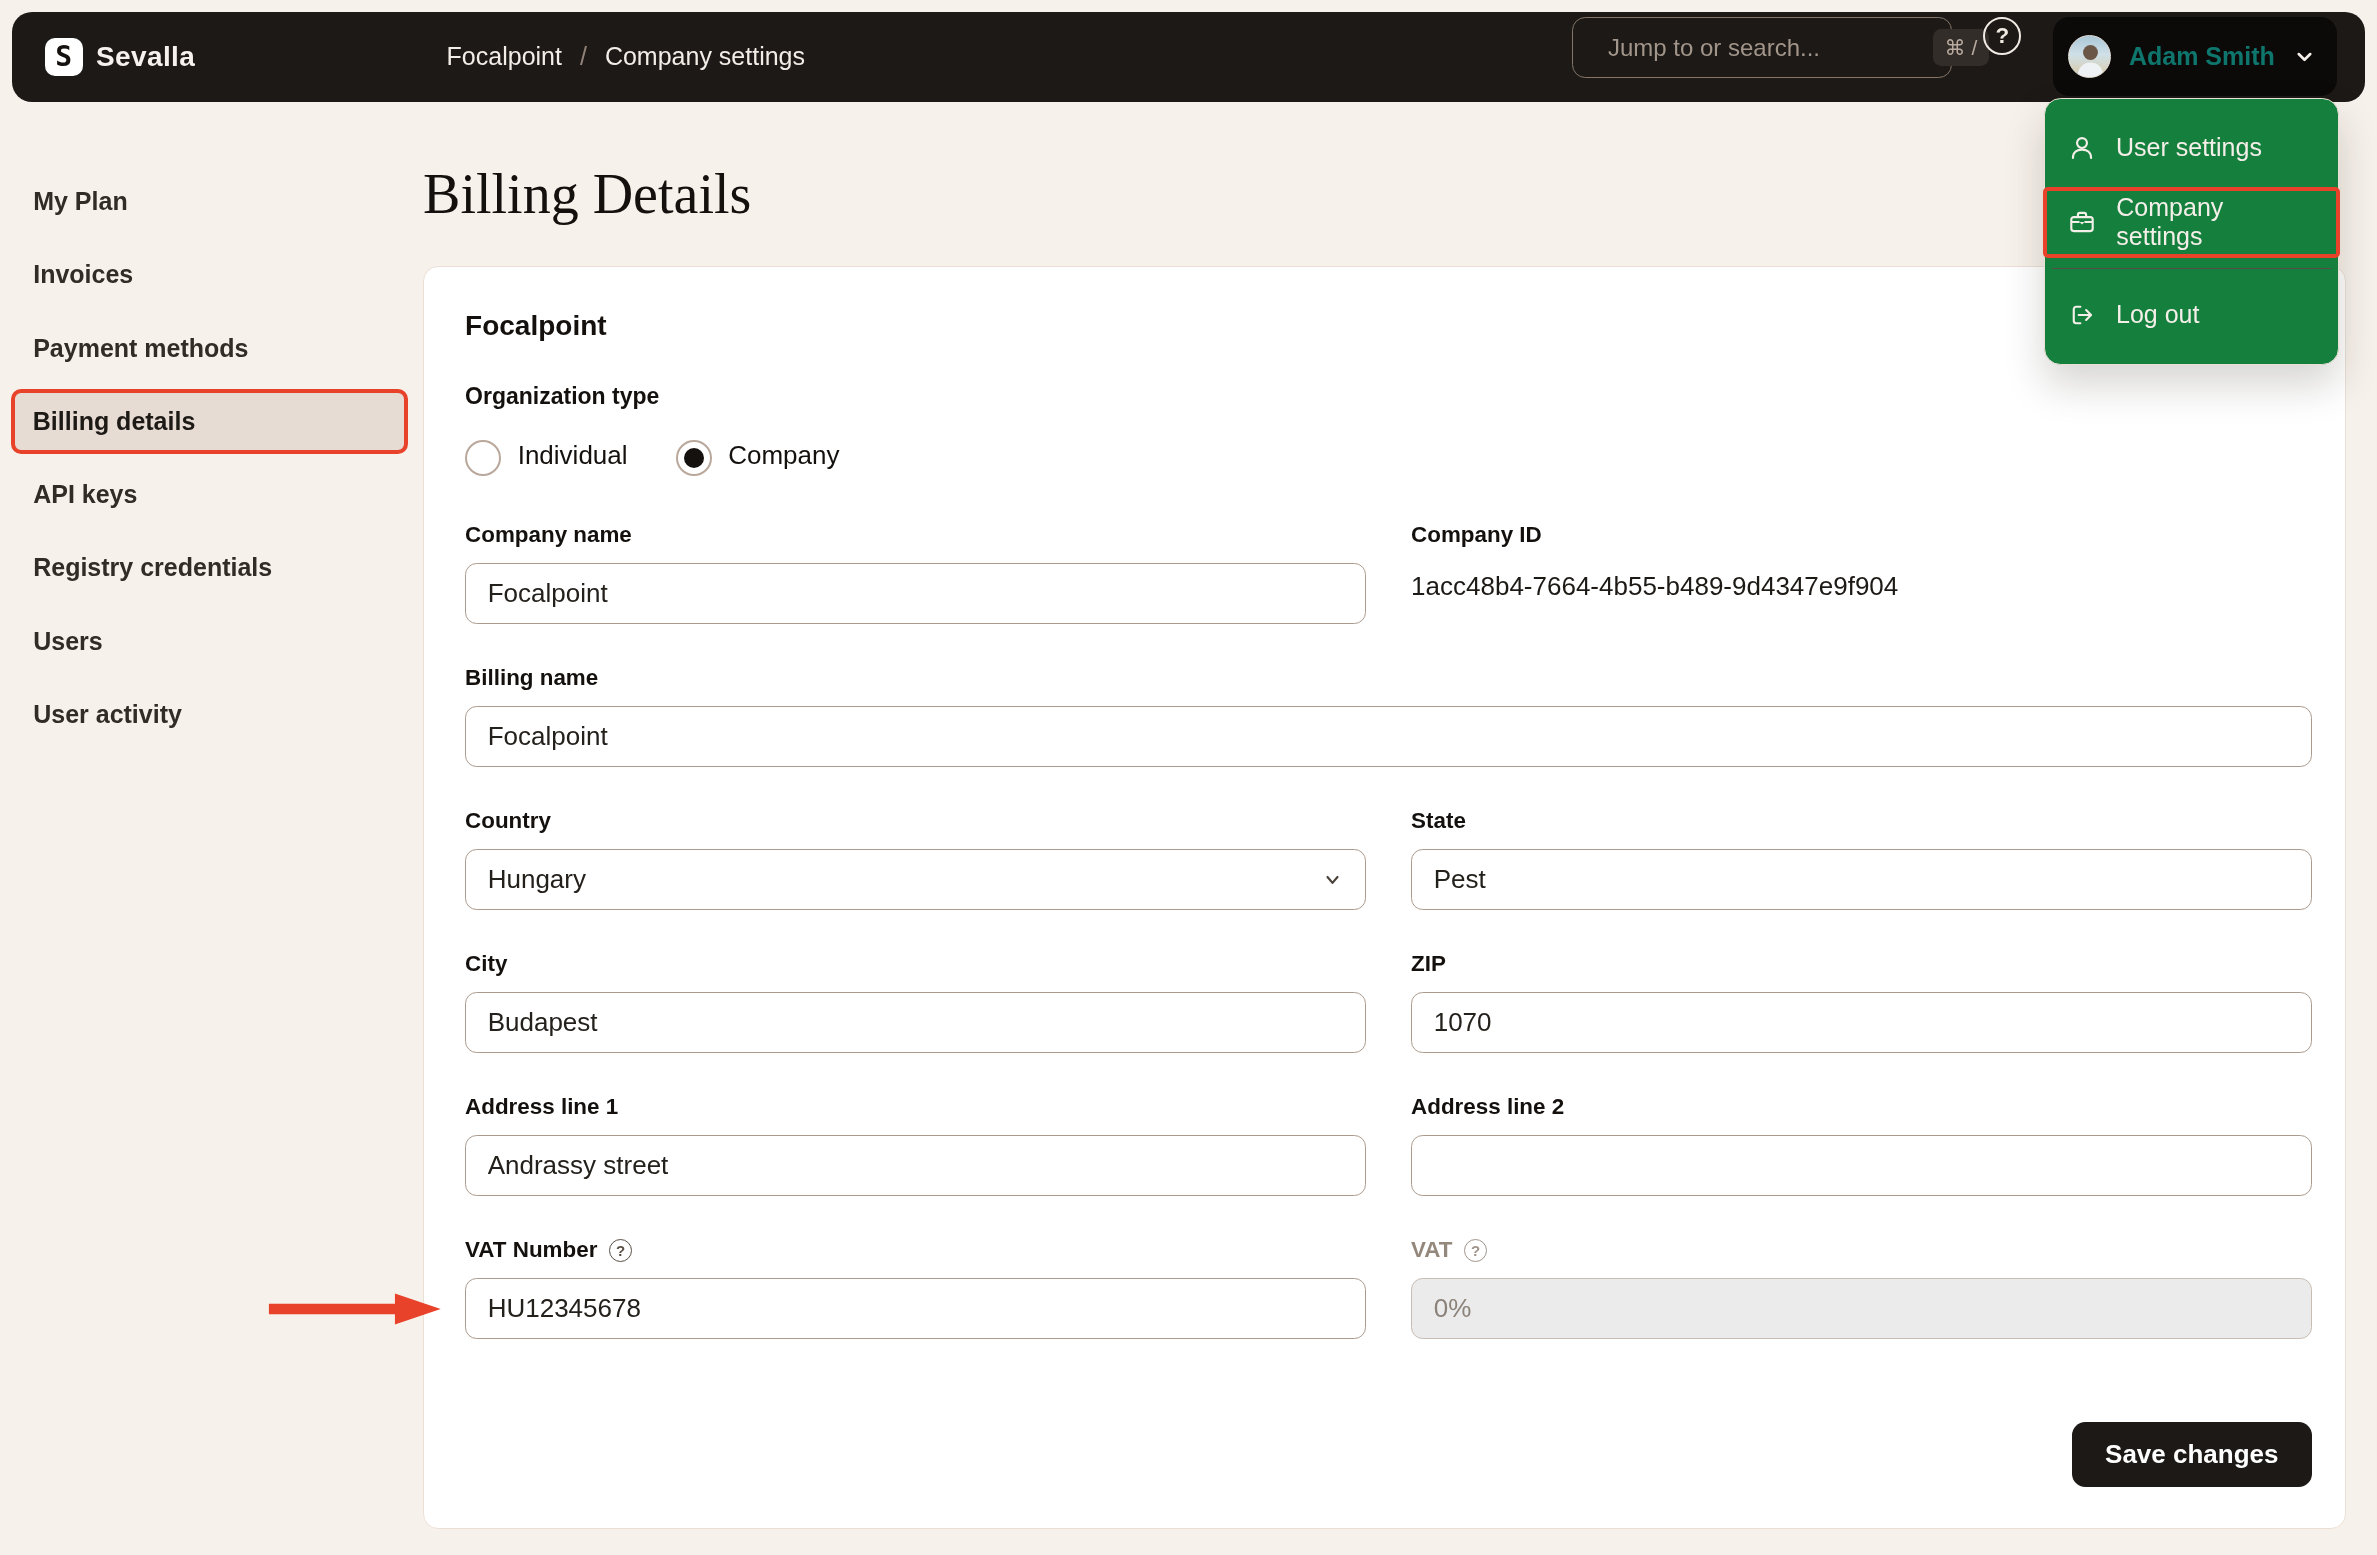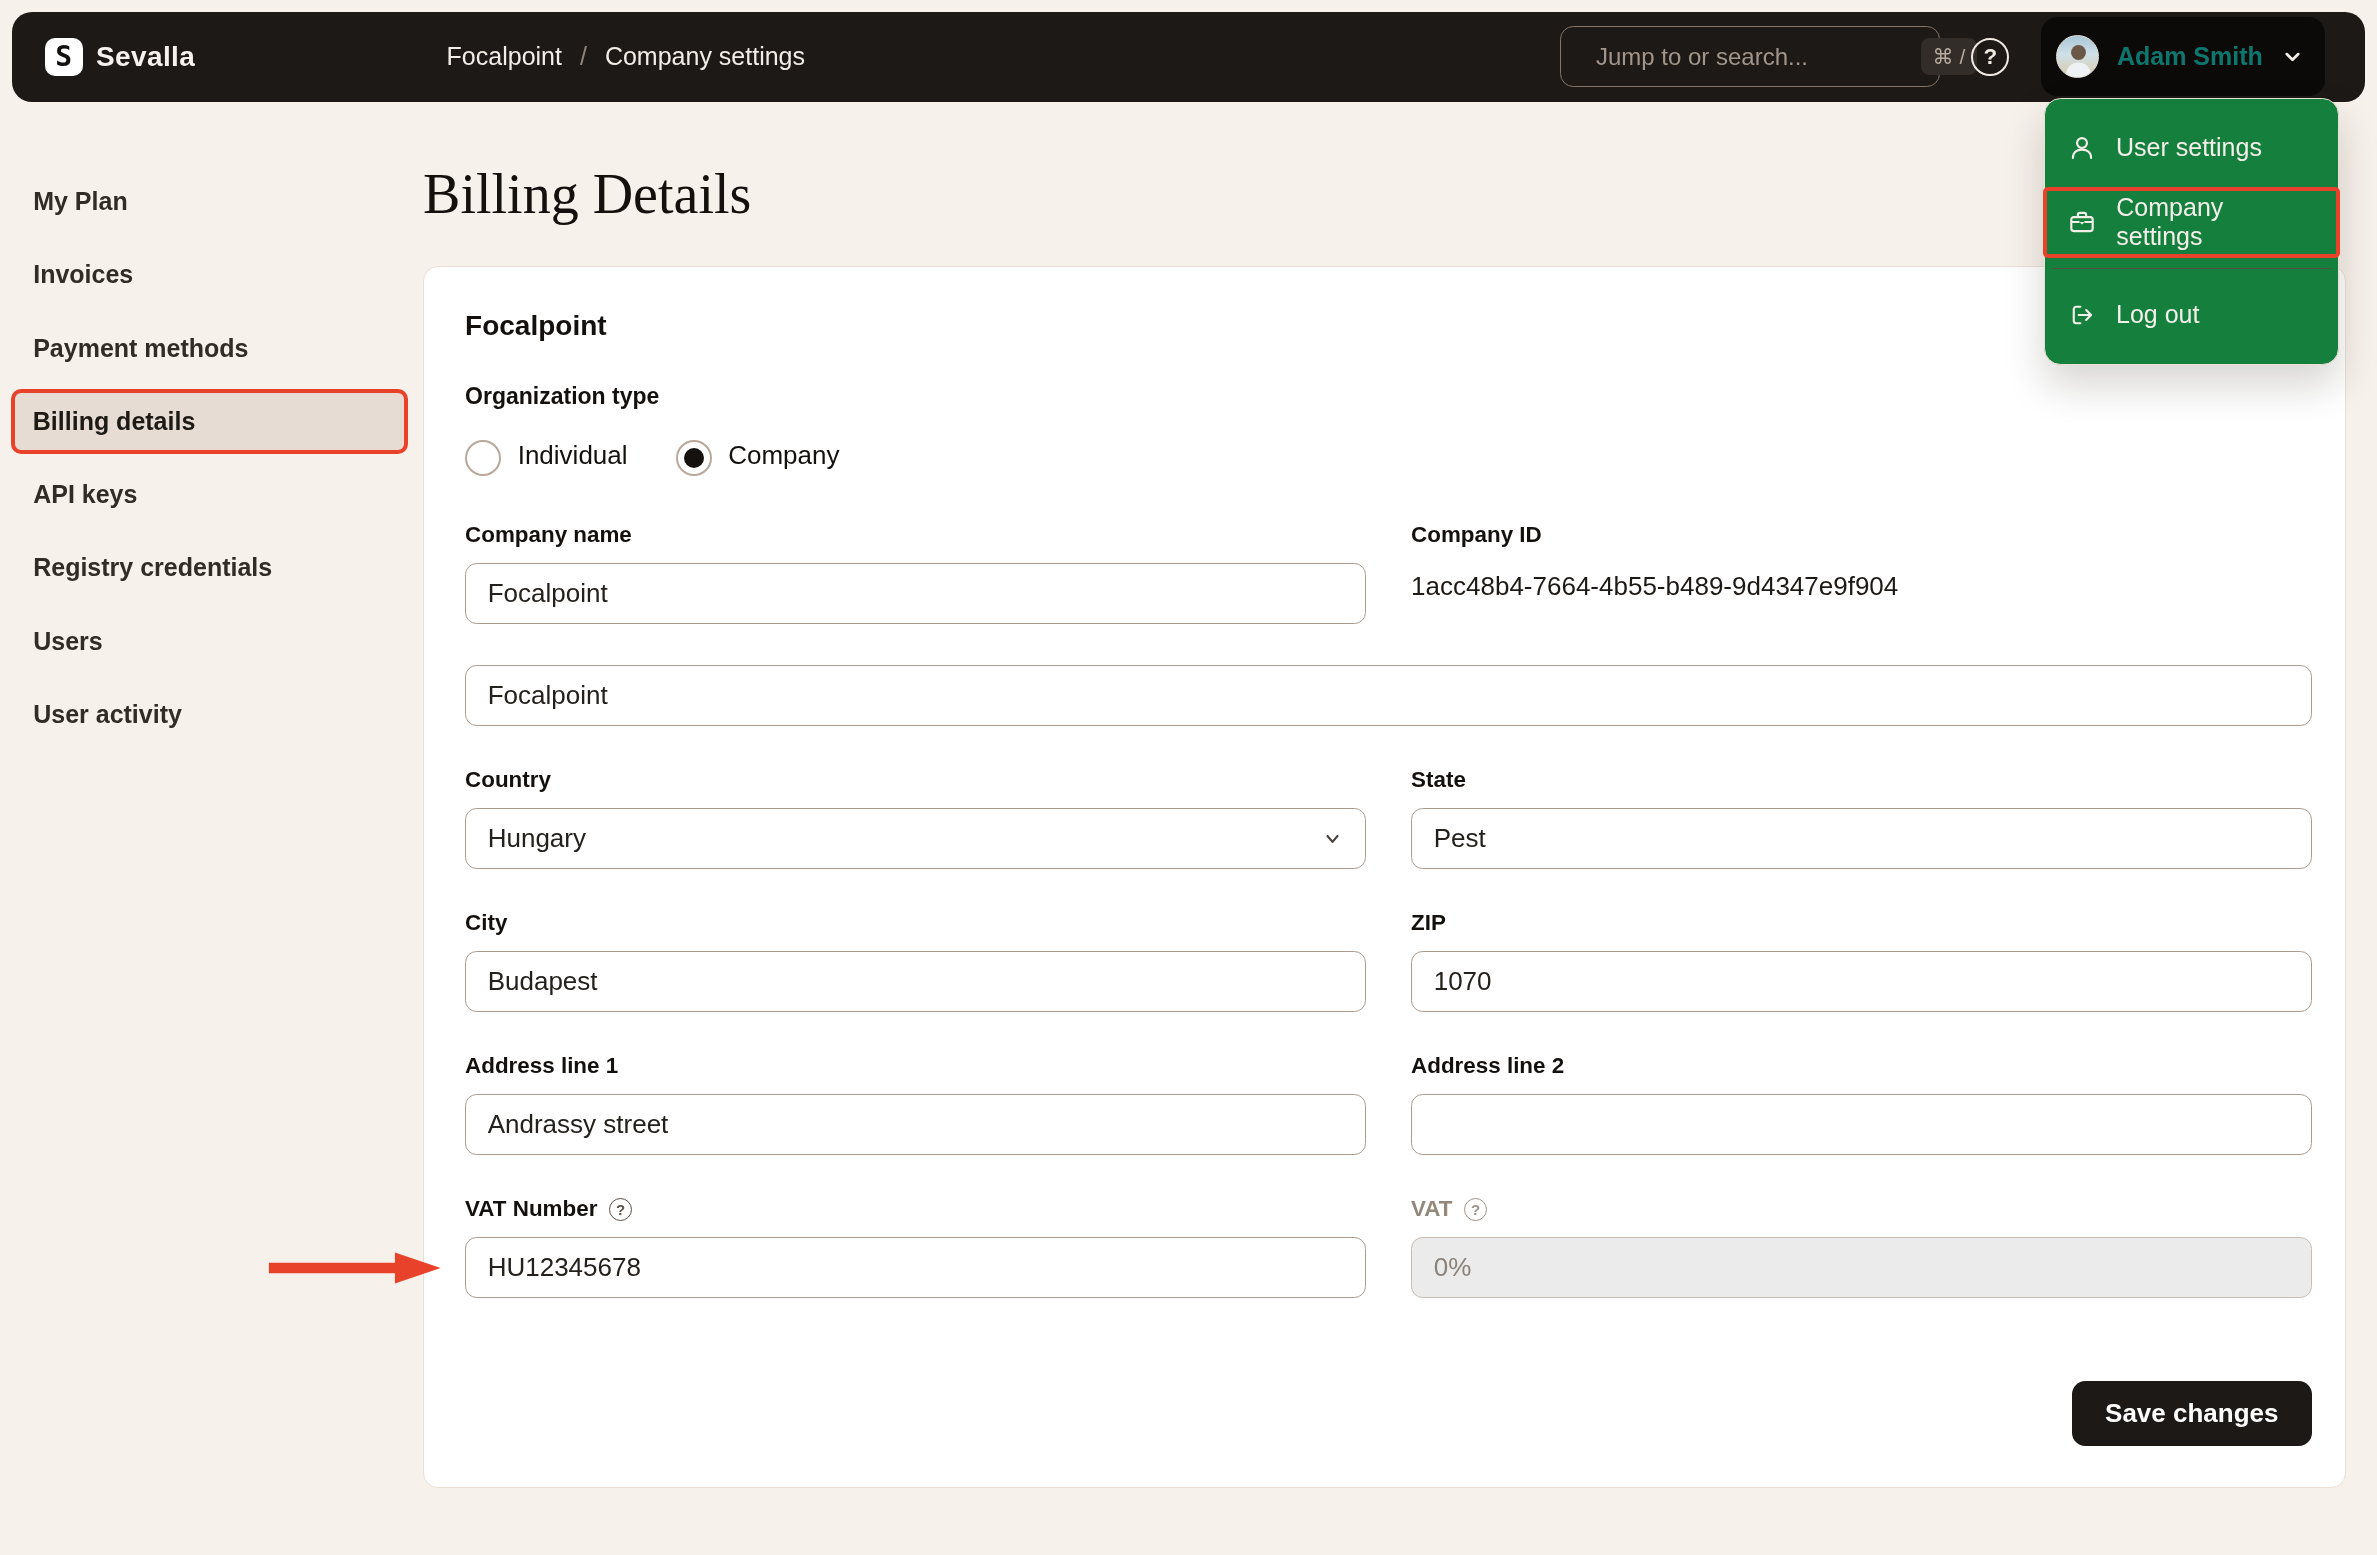--- a/index.html
+++ b/index.html
@@ -23,21 +23,21 @@
   .logo-box {
     width: 38px; height: 38px; background: #ffffff; border-radius: 10px;
     display: flex; align-items: center; justify-content: center;
   }
   .logo-glyph { font-family: "DejaVu Sans Mono", monospace; font-weight: 700; font-size: 28px; color: #14110f; }
   .brand-name { font-size: 28px; font-weight: 700; color: #f6f1ec; letter-spacing: 0.4px; }
 
   .breadcrumb { position: absolute; left: 435px; top: 0; height: 100%; display: flex; align-items: center; font-size: 25px; font-weight: 500; color: #f3ede7; }
   .breadcrumb .sep { color: #93847a; margin: 0 18px; font-weight: 400; }
 
-  .topbar-right { margin-left: auto; display: flex; align-items: center; gap: 31.5px; padding-right: 40px; }
+  .topbar-right { margin-left: auto; display: flex; gap: 31.5px; padding-right: 28px; }
   .searchbox {
     width: 380px; height: 61px; border: 1.7px solid #857669; border-radius: 13.3px;
     display: flex; align-items: center; gap: 15px; padding: 0 11.6px 0 20px;
     background: transparent;
   }
   .searchbox input {
     flex: 1; background: transparent; border: none; outline: none;
     font-family: "Liberation Sans", sans-serif; font-size: 24px; color: #e8e0d8;
   }
   .searchbox input::placeholder { color: #a2958a; }
@@ -276,20 +276,21 @@
         <div class="control">
           <input class="input" type="text" value="Focalpoint" style="">
         </div>
       </div>
       <div class="field">
         <div class="field-label">Company ID</div>
         <div class="id-value">1acc48b4-7664-4b55-b489-9d4347e9f904</div>
       </div>
 
       <div class="field span2">
+        <div class="field-label">Billing name</div>
         <div class="control">
           <input class="input" type="text" value="Focalpoint" style="">
         </div>
       </div>
 
       <div class="field">
         <div class="field-label">Country</div>
         <div class="select">
           <span>Hungary</span>
           <svg width="25" height="25" viewBox="0 0 30 30">

